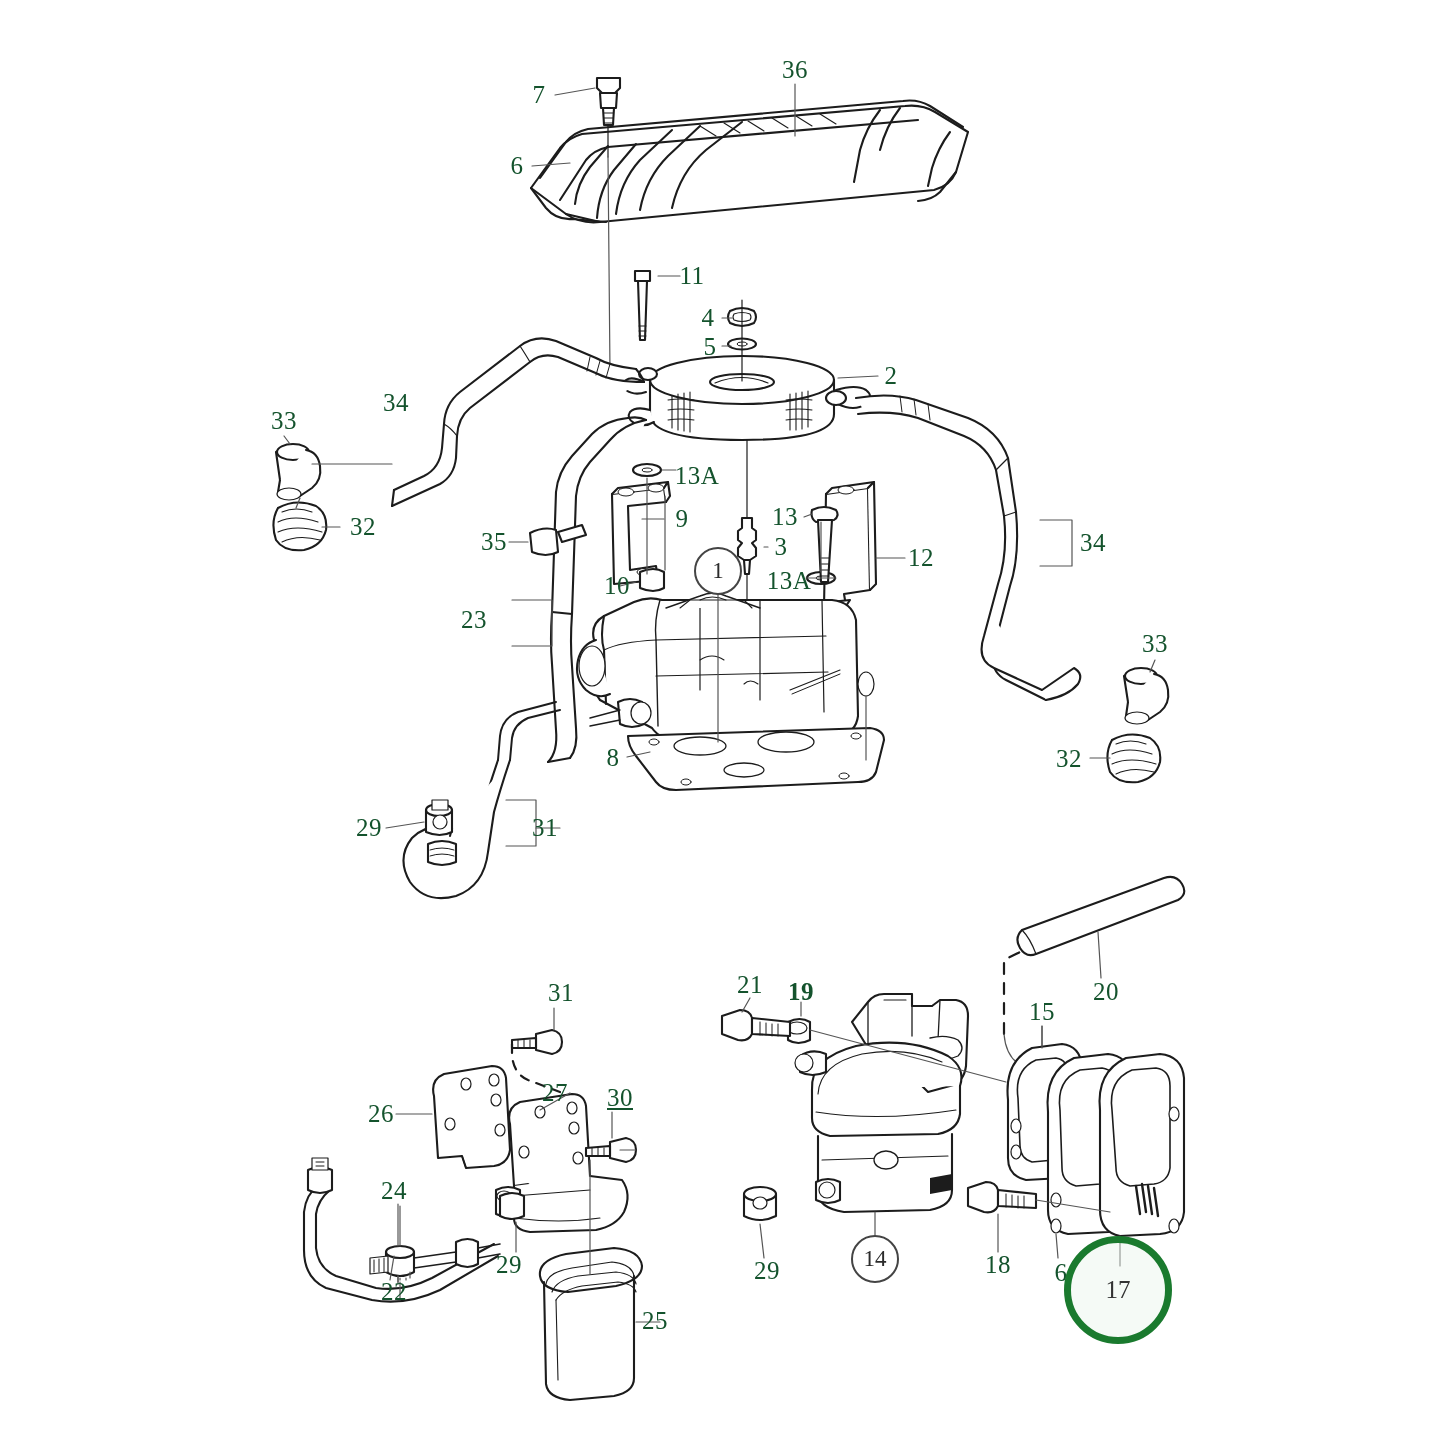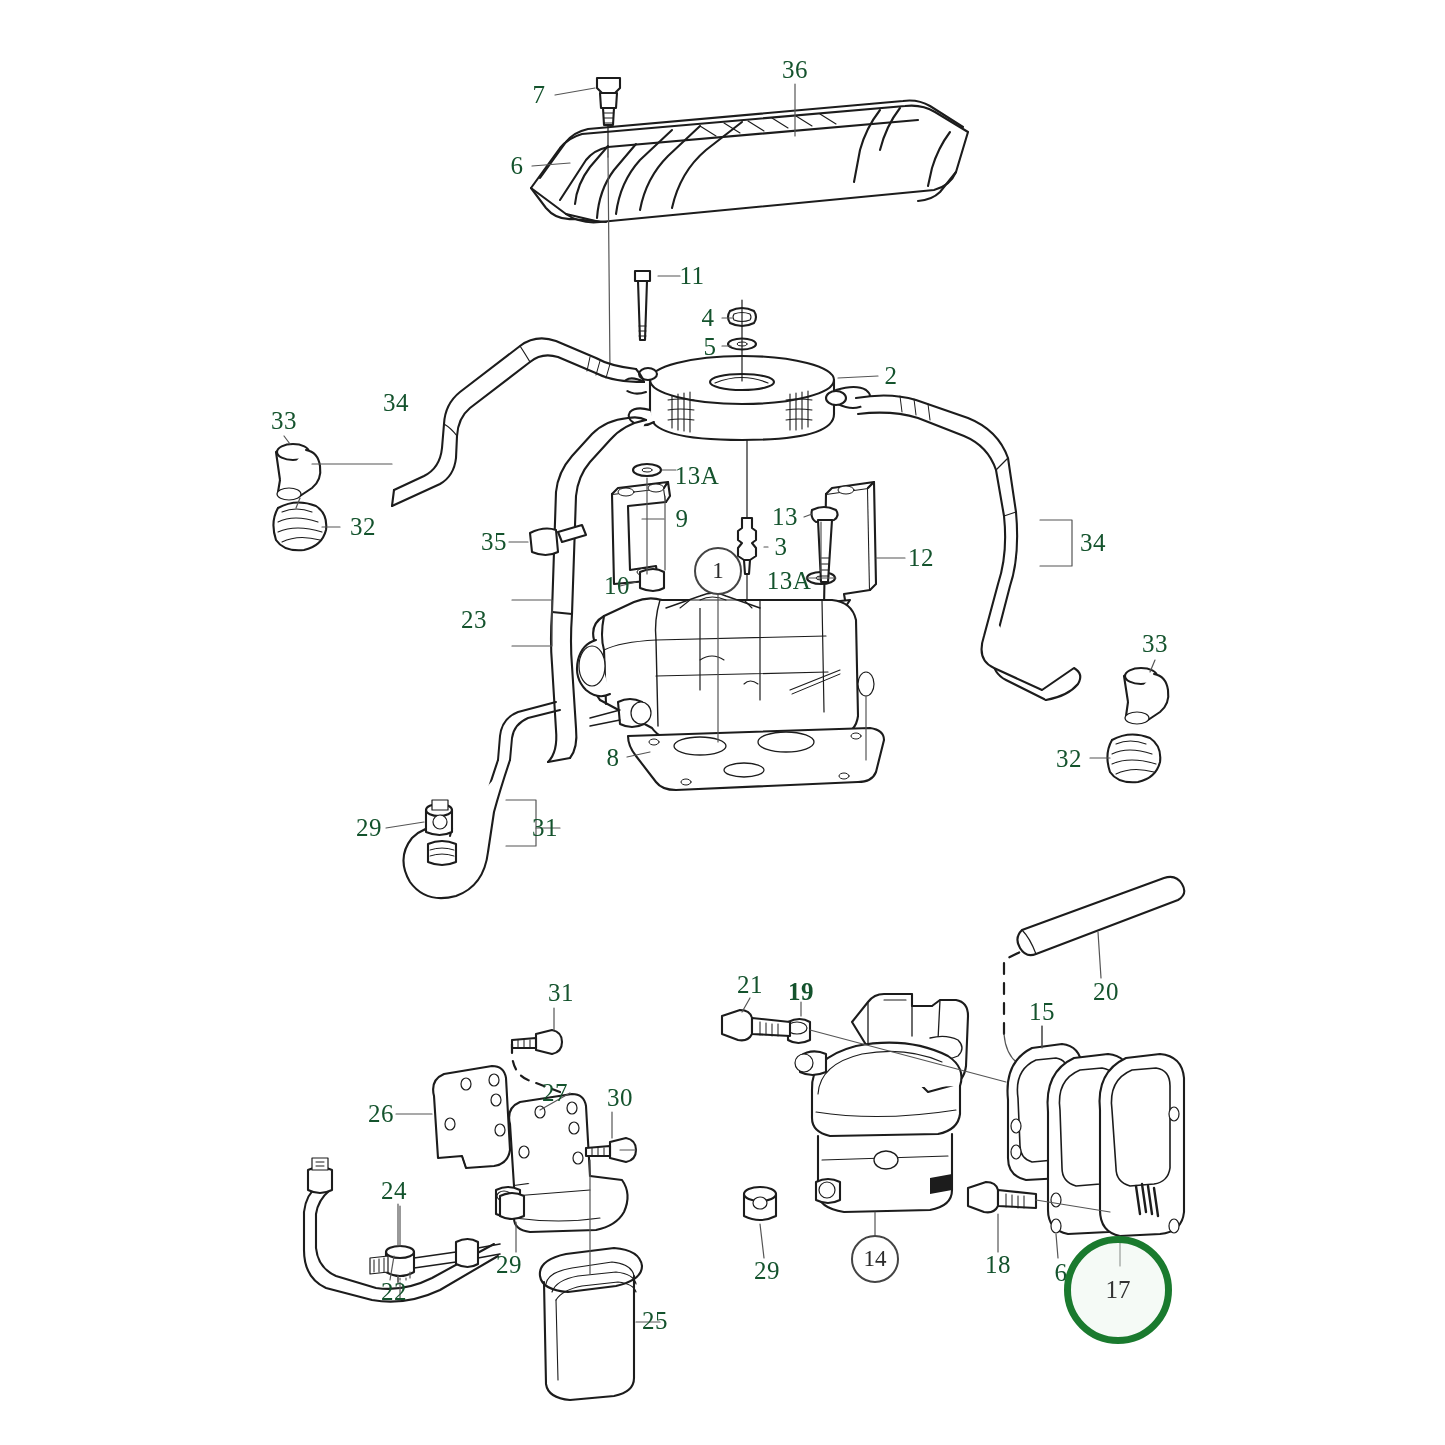--- a/index.html
+++ b/index.html
@@ -532,21 +532,21 @@
       <div class="lbl" style="left: 613px; top: 758px;">8</div>
       <div class="lbl" style="left: 1069px; top: 759px;">32</div>
       <div class="lbl" style="left: 369px; top: 828px;">29</div>
       <div class="lbl" style="left: 545px; top: 828px;">31</div>
       <div class="lbl" style="left: 1106px; top: 992px;">20</div>
       <div class="lbl" style="left: 561px; top: 993px;">31</div>
       <div class="lbl" style="left: 750px; top: 985px;">21</div>
       <div class="lbl" style="left: 801px; top: 992px; font-weight: bold;">19</div>
       <div class="lbl" style="left: 1042px; top: 1012px;">15</div>
       <div class="lbl" style="left: 555px; top: 1093px;">27</div>
-      <div class="lbl" style="left: 620px; top: 1098px;">30</div>
+      <div class="lbl" style="left: 620px; top: 1098px; text-decoration: underline;">30</div>
       <div class="lbl" style="left: 381px; top: 1114px;">26</div>
       <div class="lbl" style="left: 394px; top: 1191px;">24</div>
       <div class="lbl" style="left: 509px; top: 1265px;">29</div>
       <div class="lbl" style="left: 767px; top: 1271px;">29</div>
       <div class="lbl" style="left: 998px; top: 1265px;">18</div>
       <div class="lbl" style="left: 1061px; top: 1273px;">6</div>
       <div class="lbl" style="left: 394px; top: 1292px;">22</div>
       <div class="lbl" style="left: 655px; top: 1321px;">25</div>
       <div class="circ" style="left: 718px; top: 571px;">
         <span>1</span>

